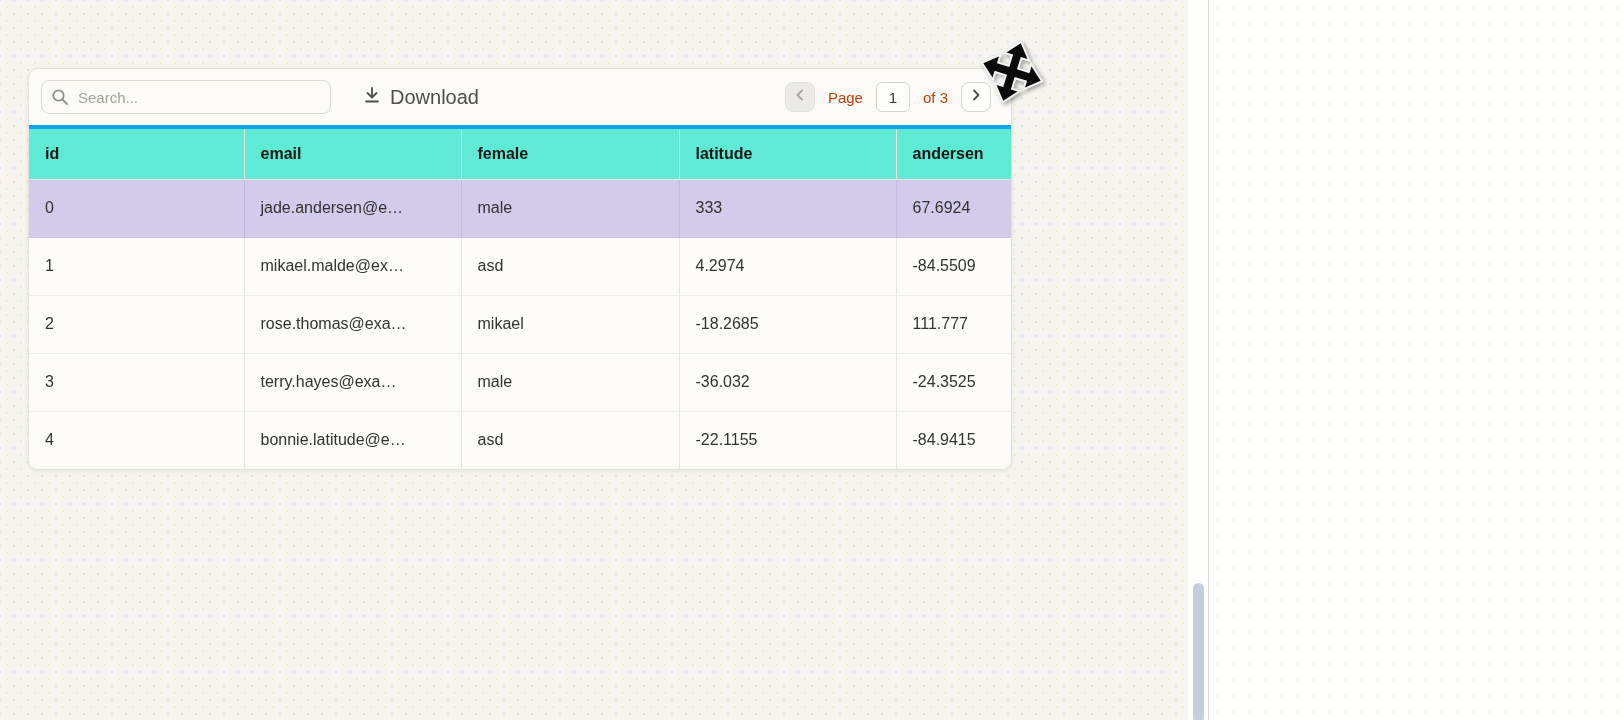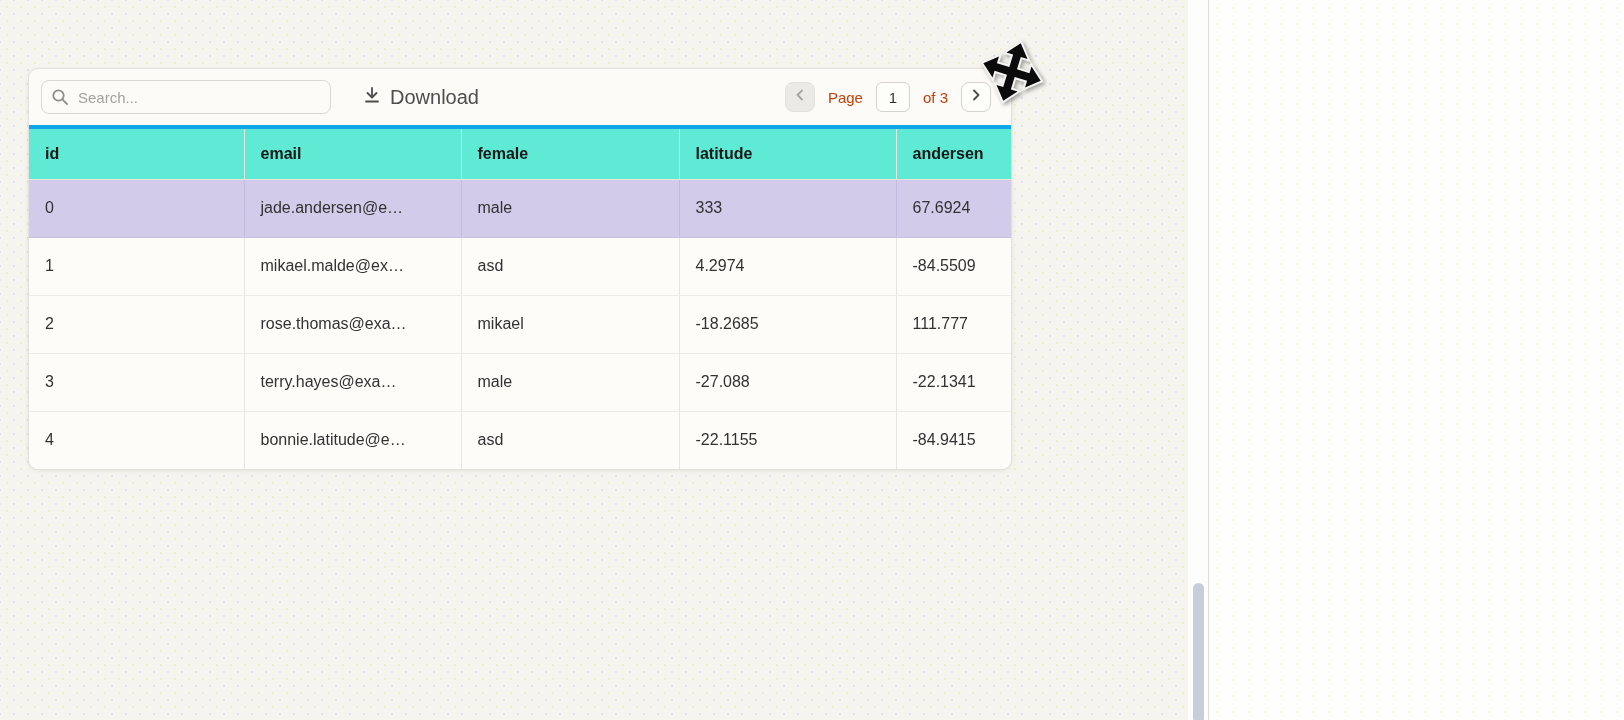--- a/index.html
+++ b/index.html
@@ -178,22 +178,22 @@
             <td>2</td>
             <td>rose.thomas@exa…</td>
             <td>mikael</td>
             <td>-18.2685</td>
             <td>111.777</td>
           </tr>
           <tr>
             <td>3</td>
             <td>terry.hayes@exa…</td>
             <td>male</td>
-            <td>-27.088</td>
-            <td>-22.1341</td>
+            <td>-36.032</td>
+            <td>-24.3525</td>
           </tr>
           <tr>
             <td>4</td>
             <td>bonnie.latitude@e…</td>
             <td>asd</td>
             <td>-22.1155</td>
             <td>-84.9415</td>
           </tr>
         </tbody>
       </table>

